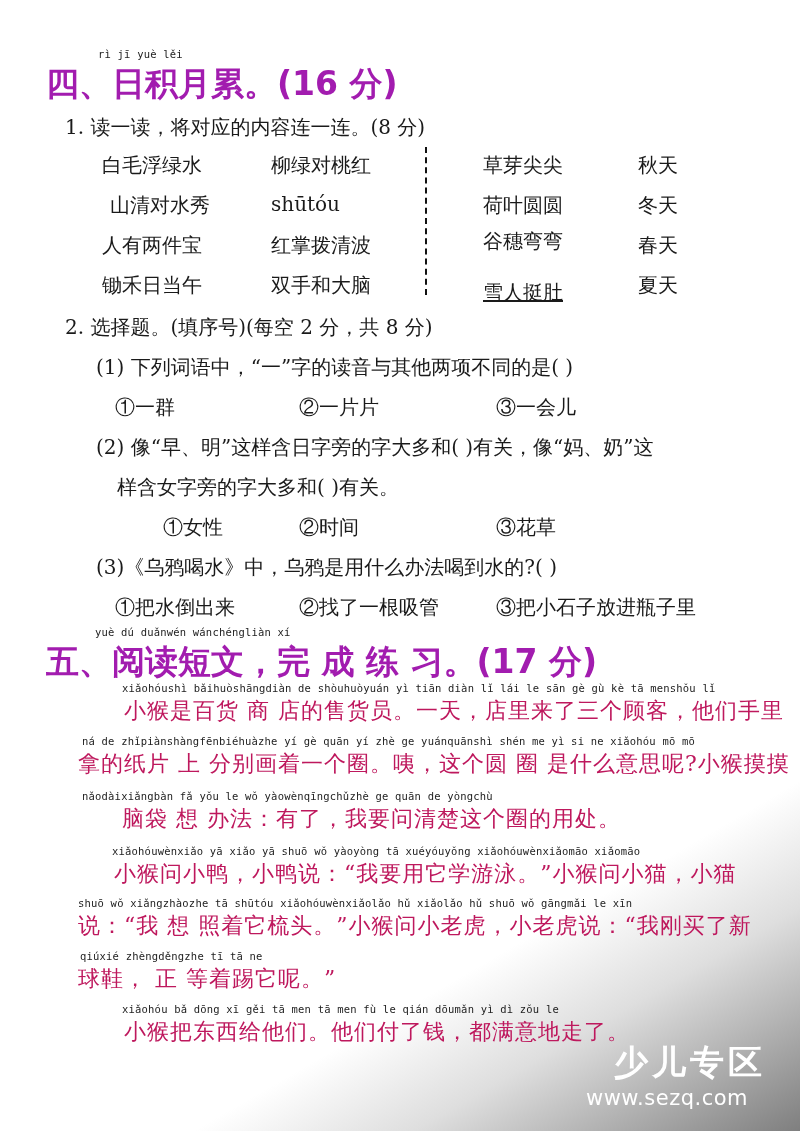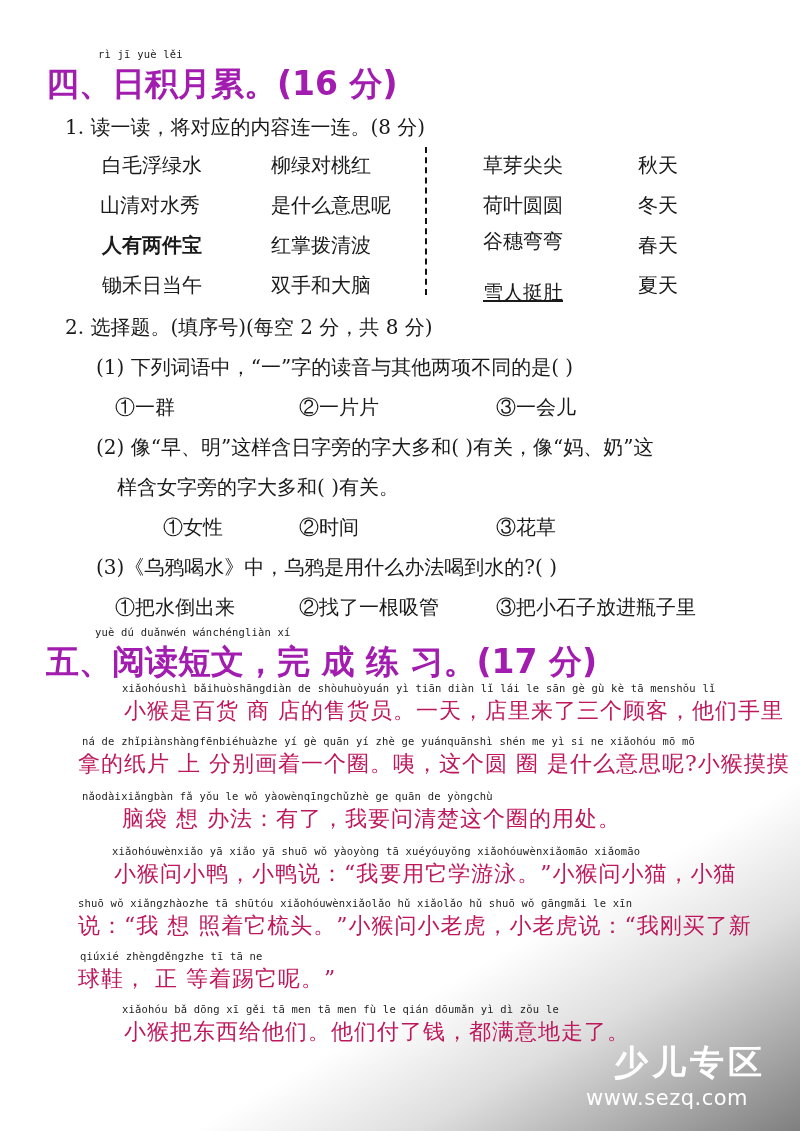--- a/index.html
+++ b/index.html
@@ -43,27 +43,27 @@
 
 <div class="page-gradient"></div>
 
 <div class="abs pinyin" style="left:98px; top:48px;">rì  jī yuè lěi</div>
 <div class="abs section-title" style="left:46px; top:62px;">四、日积月累。(16 分)</div>
 
 <div class="abs body-text" style="left:65px; top:114px;">1. 读一读，将对应的内容连一连。(8 分)</div>
 
 <div>
   <div class="abs body-text" style="left:102px; top:152px;">白毛浮绿水</div>
-  <div class="abs body-text" style="left:100px; top:192px;">山清对水秀</div>
-  <div class="abs body-text" style="left:102px; top:232px;font-weight:bold;">人有两件宝</div>
+  <div class="abs body-text" style="left:110px; top:192px;">山清对水秀</div>
+  <div class="abs body-text" style="left:102px; top:232px;">人有两件宝</div>
   <div class="abs body-text" style="left:102px; top:272px;">锄禾日当午</div>
 </div>
 <div>
   <div class="abs body-text" style="left:271px; top:152px;">柳绿对桃红</div>
-  <div class="abs body-text" style="left:271px; top:192px;">是什么意思呢</div>
+  <div class="abs body-text" style="left:271px; top:192px;">shūtóu</div>
   <div class="abs body-text" style="left:271px; top:232px;">红掌拨清波</div>
   <div class="abs body-text" style="left:271px; top:272px;">双手和大脑</div>
 </div>
 <div class="dash-line"></div>
 <div>
   <div class="abs body-text" style="left:483px; top:152px;">草芽尖尖</div>
   <div class="abs body-text" style="left:483px; top:192px;">荷叶圆圆</div>
   <div class="abs body-text" style="left:483px; top:228px;">谷穗弯弯</div>
   <div class="abs body-text" style="left:483px; top:279px;text-decoration:underline;">雪人挺肚</div>
 </div>

